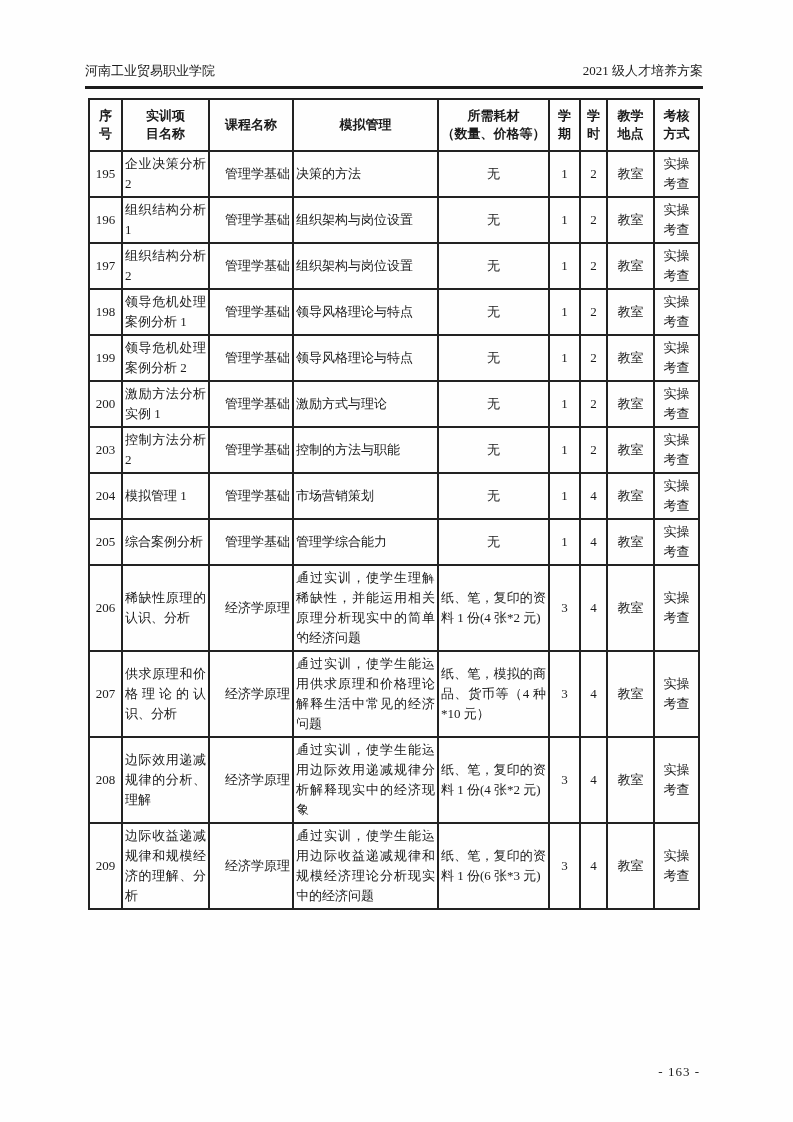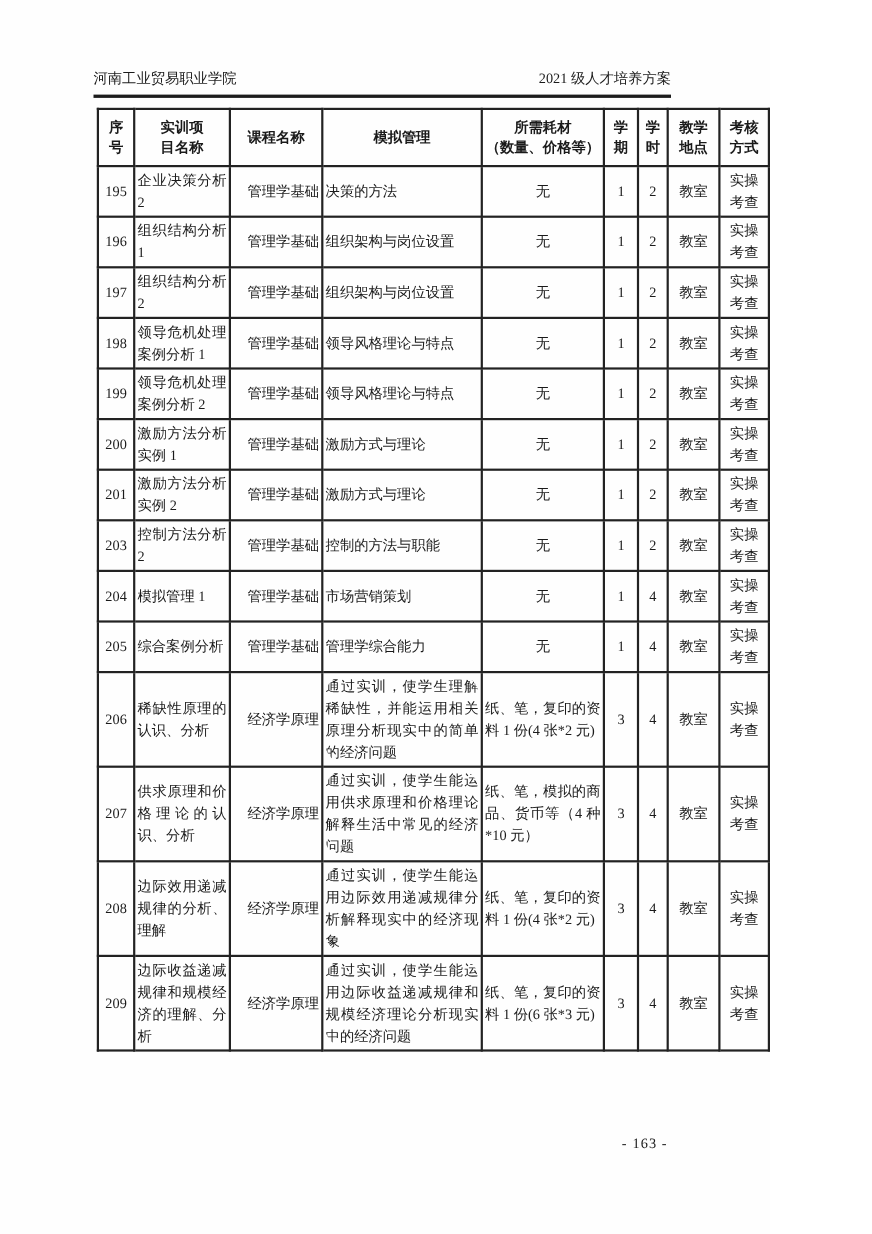--- a/index.html
+++ b/index.html
@@ -4,21 +4,21 @@
 <style>
   * { margin: 0; padding: 0; box-sizing: border-box; }
   html, body { width: 793px; height: 1122px; }
   body {
     background: #ffffff;
     color: #1a1a1a;
     font-family: "Liberation Serif", "DejaVu Serif", serif;
   }
   .page {
     position: relative;
-    width: 700px;
+    width: 793px;
     height: 1122px;
     padding: 62px 90px 0 85px;
     background: #fefefe;
     overflow: hidden;
   }
   .doc-header {
     display: flex;
     justify-content: space-between;
     align-items: flex-end;
     font-size: 13px;
@@ -56,21 +56,21 @@
   .c-seq      { text-align: center; padding-left: 0; padding-right: 0; }
   .c-project  { text-align: justify; padding: 2px 1px; }
   .c-course   { text-align: right; }
   .c-goal     { text-align: justify; padding: 2px 1px; border-radius: 23px; }
   .c-materials{ text-align: center; padding: 2px 1px; }
   .c-materials.long { text-align: justify; }
   .c-sem, .c-hours, .c-loc { text-align: center; }
   .c-assess   { text-align: center; white-space: pre-line; }
   .page-number {
     position: absolute;
-    top: 1032px;
+    top: 1064px;
     right: 93px;
     font-size: 13px;
     letter-spacing: 1px;
   }
 </style>
 </head>
 <body>
 
 <div class="page">
 
@@ -183,32 +183,20 @@
     <td class="c-course">管理学基础</td>
     <td class="c-goal">激励方式与理论</td>
     <td class="c-materials">无</td>
     <td class="c-sem">1</td>
     <td class="c-hours">2</td>
     <td class="c-loc">教室</td>
     <td class="c-assess">实操
 考查</td>
   </tr>
 
-  <tr>
-    <td class="c-seq">201</td>
-    <td class="c-project">激励方法分析实例 2</td>
-    <td class="c-course">管理学基础</td>
-    <td class="c-goal">激励方式与理论</td>
-    <td class="c-materials">无</td>
-    <td class="c-sem">1</td>
-    <td class="c-hours">2</td>
-    <td class="c-loc">教室</td>
-    <td class="c-assess">实操
-考查</td>
-  </tr>
 
 
   <tr>
     <td class="c-seq">203</td>
     <td class="c-project">控制方法分析2</td>
     <td class="c-course">管理学基础</td>
     <td class="c-goal">控制的方法与职能</td>
     <td class="c-materials">无</td>
     <td class="c-sem">1</td>
     <td class="c-hours">2</td>

